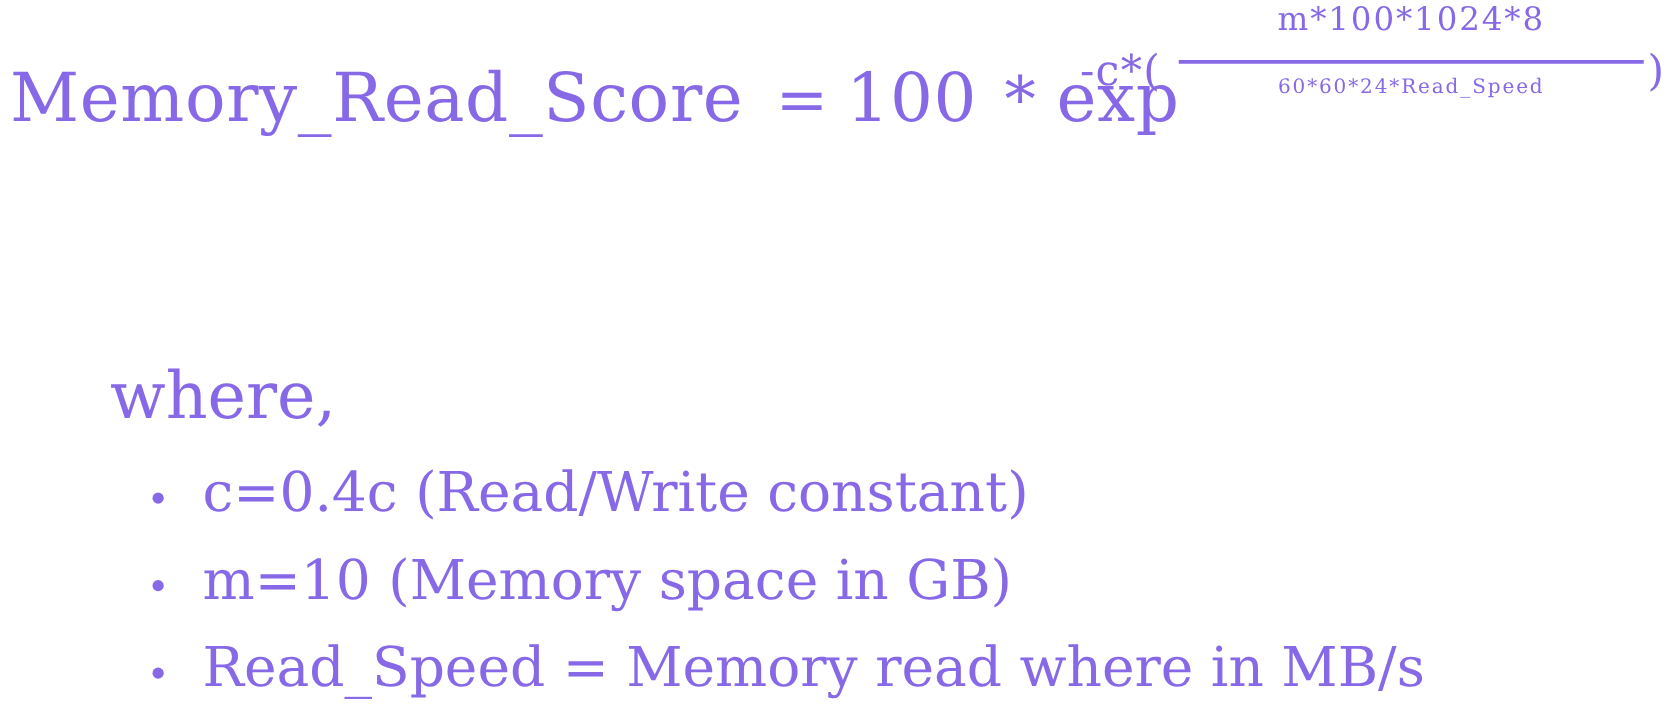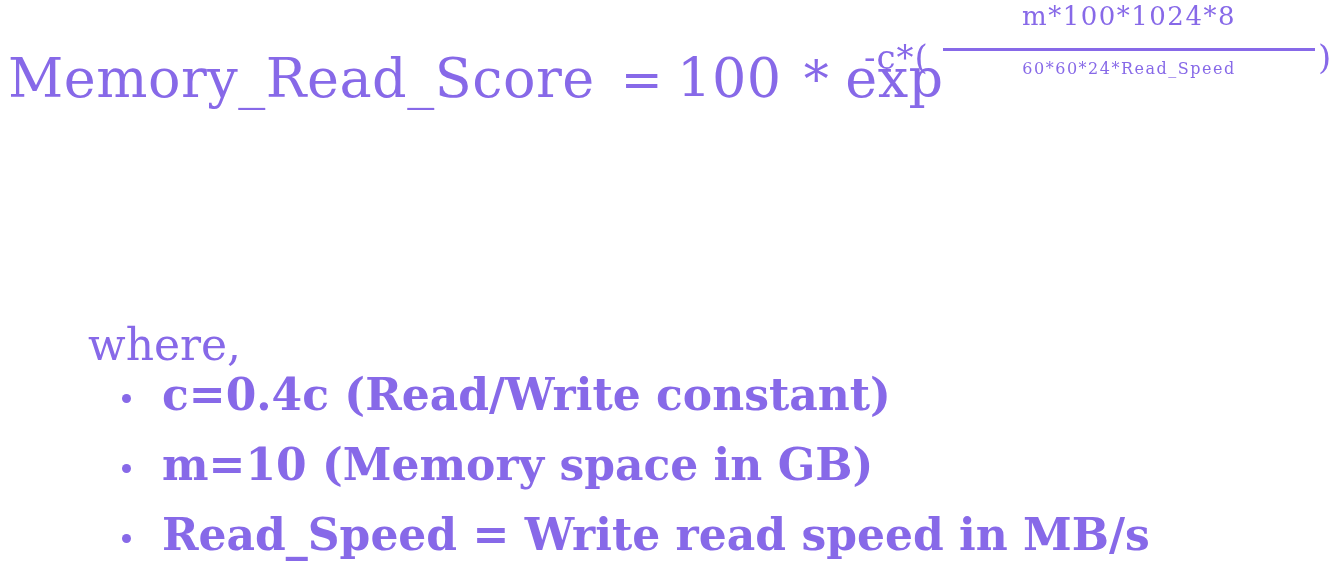--- a/index.html
+++ b/index.html
@@ -45,27 +45,27 @@
     padding-top: 9px;
   }
   .exp-suffix {
     position: absolute; left: 1318px; top: 40px;
     font-size: 34px; line-height: 1;
   }
 
   
   .where {
     position: absolute; left: 88px; top: 291px;
-    font-size: 44px; line-height: 1; margin-top: 32px;
+    font-size: 52px; line-height: 1;
   }
   .bullet-row {
     position: absolute; left: 122px;
     font-size: 44px; line-height: 1;
     white-space: nowrap;
-    display: flex; align-items: center; font-weight: bold;
+    display: flex; align-items: center;
   }
   .bullet-row.r1 { top: 373px; }
   .bullet-row.r2 { top: 443px; }
   .bullet-row.r3 { top: 513px; }
   .dot {
     width: 9px; height: 9px; border-radius: 50%;
     background: var(--accent);
     align-self: center;
     margin-top: 6px;
     margin-right: 31px;
@@ -98,16 +98,16 @@
     <span>c=0.4c (Read/Write constant)</span>
   </div>
 
   <div class="bullet-row r2">
     <span class="dot"></span>
     <span>m=10 (Memory space in GB)</span>
   </div>
 
   <div class="bullet-row r3">
     <span class="dot"></span>
-    <span>Read_Speed = Write read speed in MB/s</span>
+    <span>Read_Speed = Memory read where in MB/s</span>
   </div>
 
 </div>
 
 </body></html>

